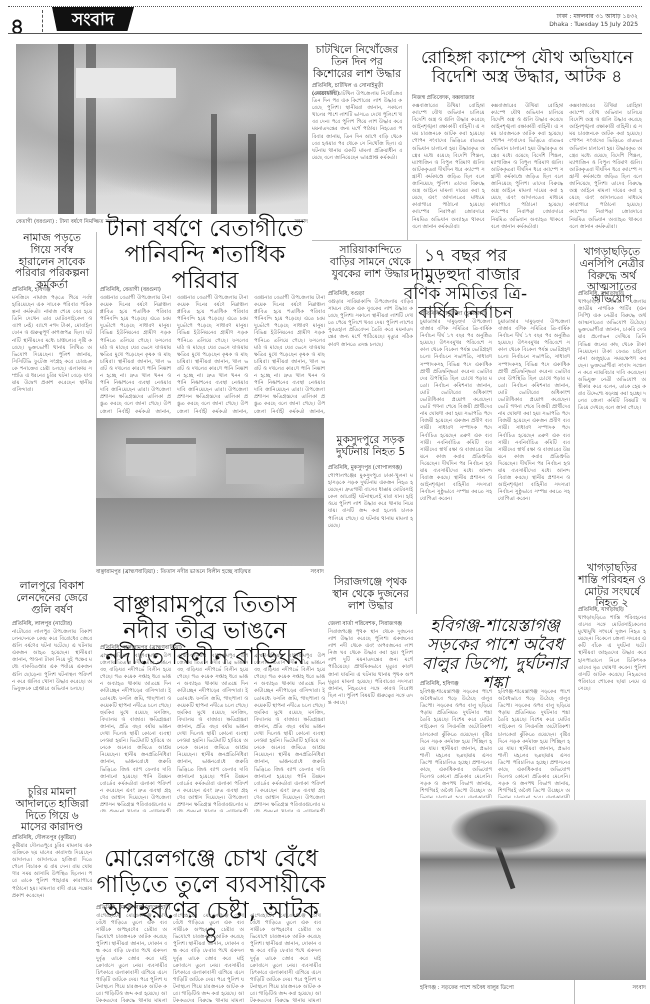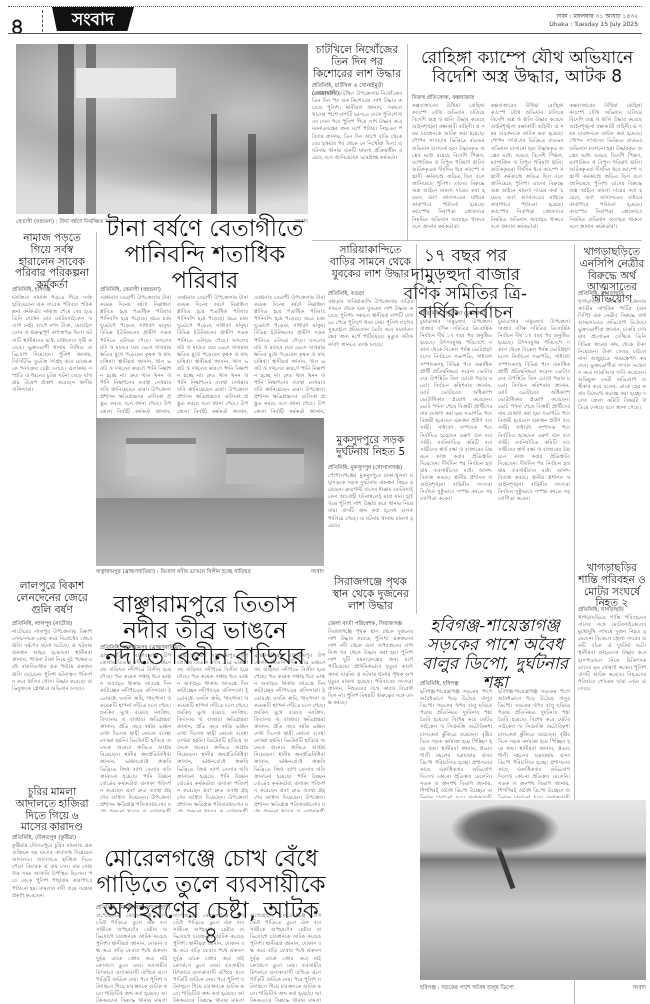--- a/index.html
+++ b/index.html
@@ -64,21 +64,21 @@
 <div class="caption" style="left:16px; top:218px; width:292px;">
   <span>বেতাগী (বরগুনা) : টানা বর্ষণে নিমজ্জিত সড়ক</span>
   <span class="credit">সংবাদ</span>
 </div>
 
 <div class="hl hl-s" style="left:312px; top:44px; width:90px;text-align:center;">চাটখিলে নিখোঁজের তিন দিন পর কিশোরের লাশ উদ্ধার</div>
 <div class="byline" style="left:312px; top:82px; width:90px;">প্রতিনিধি, চাটখিল ও সোনাইমুড়ী (নোয়াখালী)</div>
 <div class="txt" style="position:absolute; left:312px; top:90px; width:90px; height:150px; overflow:hidden;">নোয়াখালীর চাটখিল উপজেলায় নিখোঁজের তিন দিন পর এক কিশোরের লাশ উদ্ধার করেছে পুলিশ। স্থানীয়রা জানান, সকালে খালের পাশে লাশটি ভাসতে দেখে পুলিশে খবর দেন। পরে পুলিশ গিয়ে লাশ উদ্ধার করে ময়নাতদন্তের জন্য মর্গে পাঠায়। নিহতের পরিবার জানায়, তিন দিন আগে বাড়ি থেকে বের হওয়ার পর থেকে সে নিখোঁজ ছিল। এ ঘটনায় থানায় একটি মামলা প্রক্রিয়াধীন রয়েছে বলে জানিয়েছেন ভারপ্রাপ্ত কর্মকর্তা।</div>
 <div class="vrule" style="left:407px; top:44px; height:196px;"></div>
 
-<div class="hl hl-l" style="left:412px; top:48px; width:230px;">রোহিঙ্গা ক্যাম্পে যৌথ অভিযানে বিদেশি অস্ত্র উদ্ধার, আটক 8</div>
+<div class="hl hl-l" style="left:412px; top:48px; width:230px;">রোহিঙ্গা ক্যাম্পে যৌথ অভিযানে বিদেশি অস্ত্র উদ্ধার, আটক ৪</div>
 <div class="byline" style="left:412px; top:94px;">নিজস্ব প্রতিবেদক, কক্সবাজার</div>
 <div class="cols" style="left:412px; top:102px; width:230px; height:132px;">
   <div class="col txt">কক্সবাজারের উখিয়া রোহিঙ্গা ক্যাম্পে যৌথ অভিযান চালিয়ে বিদেশি অস্ত্র ও গুলি উদ্ধার করেছে আইনশৃঙ্খলা রক্ষাকারী বাহিনী। এ সময় চারজনকে আটক করা হয়েছে। গোপন সংবাদের ভিত্তিতে রাতভর অভিযান চালানো হয়। উদ্ধারকৃত অস্ত্রের মধ্যে রয়েছে বিদেশি পিস্তল, ম্যাগাজিন ও বিপুল পরিমাণ গুলি। আটককৃতরা দীর্ঘদিন ধরে ক্যাম্পে সন্ত্রাসী কর্মকাণ্ডে জড়িত ছিল বলে জানিয়েছে পুলিশ। তাদের বিরুদ্ধে অস্ত্র আইনে মামলা দায়ের করা হয়েছে এবং আদালতের মাধ্যমে কারাগারে পাঠানো হয়েছে। ক্যাম্পের নিরাপত্তা জোরদারে নিয়মিত অভিযান অব্যাহত থাকবে বলে জানান কর্মকর্তারা।</div>
   <div class="col txt">কক্সবাজারের উখিয়া রোহিঙ্গা ক্যাম্পে যৌথ অভিযান চালিয়ে বিদেশি অস্ত্র ও গুলি উদ্ধার করেছে আইনশৃঙ্খলা রক্ষাকারী বাহিনী। এ সময় চারজনকে আটক করা হয়েছে। গোপন সংবাদের ভিত্তিতে রাতভর অভিযান চালানো হয়। উদ্ধারকৃত অস্ত্রের মধ্যে রয়েছে বিদেশি পিস্তল, ম্যাগাজিন ও বিপুল পরিমাণ গুলি। আটককৃতরা দীর্ঘদিন ধরে ক্যাম্পে সন্ত্রাসী কর্মকাণ্ডে জড়িত ছিল বলে জানিয়েছে পুলিশ। তাদের বিরুদ্ধে অস্ত্র আইনে মামলা দায়ের করা হয়েছে এবং আদালতের মাধ্যমে কারাগারে পাঠানো হয়েছে। ক্যাম্পের নিরাপত্তা জোরদারে নিয়মিত অভিযান অব্যাহত থাকবে বলে জানান কর্মকর্তারা।</div>
   <div class="col txt">কক্সবাজারের উখিয়া রোহিঙ্গা ক্যাম্পে যৌথ অভিযান চালিয়ে বিদেশি অস্ত্র ও গুলি উদ্ধার করেছে আইনশৃঙ্খলা রক্ষাকারী বাহিনী। এ সময় চারজনকে আটক করা হয়েছে। গোপন সংবাদের ভিত্তিতে রাতভর অভিযান চালানো হয়। উদ্ধারকৃত অস্ত্রের মধ্যে রয়েছে বিদেশি পিস্তল, ম্যাগাজিন ও বিপুল পরিমাণ গুলি। আটককৃতরা দীর্ঘদিন ধরে ক্যাম্পে সন্ত্রাসী কর্মকাণ্ডে জড়িত ছিল বলে জানিয়েছে পুলিশ। তাদের বিরুদ্ধে অস্ত্র আইনে মামলা দায়ের করা হয়েছে এবং আদালতের মাধ্যমে কারাগারে পাঠানো হয়েছে। ক্যাম্পের নিরাপত্তা জোরদারে নিয়মিত অভিযান অব্যাহত থাকবে বলে জানান কর্মকর্তারা।</div>
 </div>
 <div class="hrule" style="left:312px; top:240px; width:330px;"></div>
 
 <div class="hl hl-s" style="left:12px; top:232px; width:80px;">নামাজ পড়তে গিয়ে সর্বস্ব হারালেন সাবেক পরিবার পরিকল্পনা কর্মকর্তা</div>
 <div class="byline" style="left:12px; top:286px;">প্রতিনিধি, হবিগঞ্জ</div>

